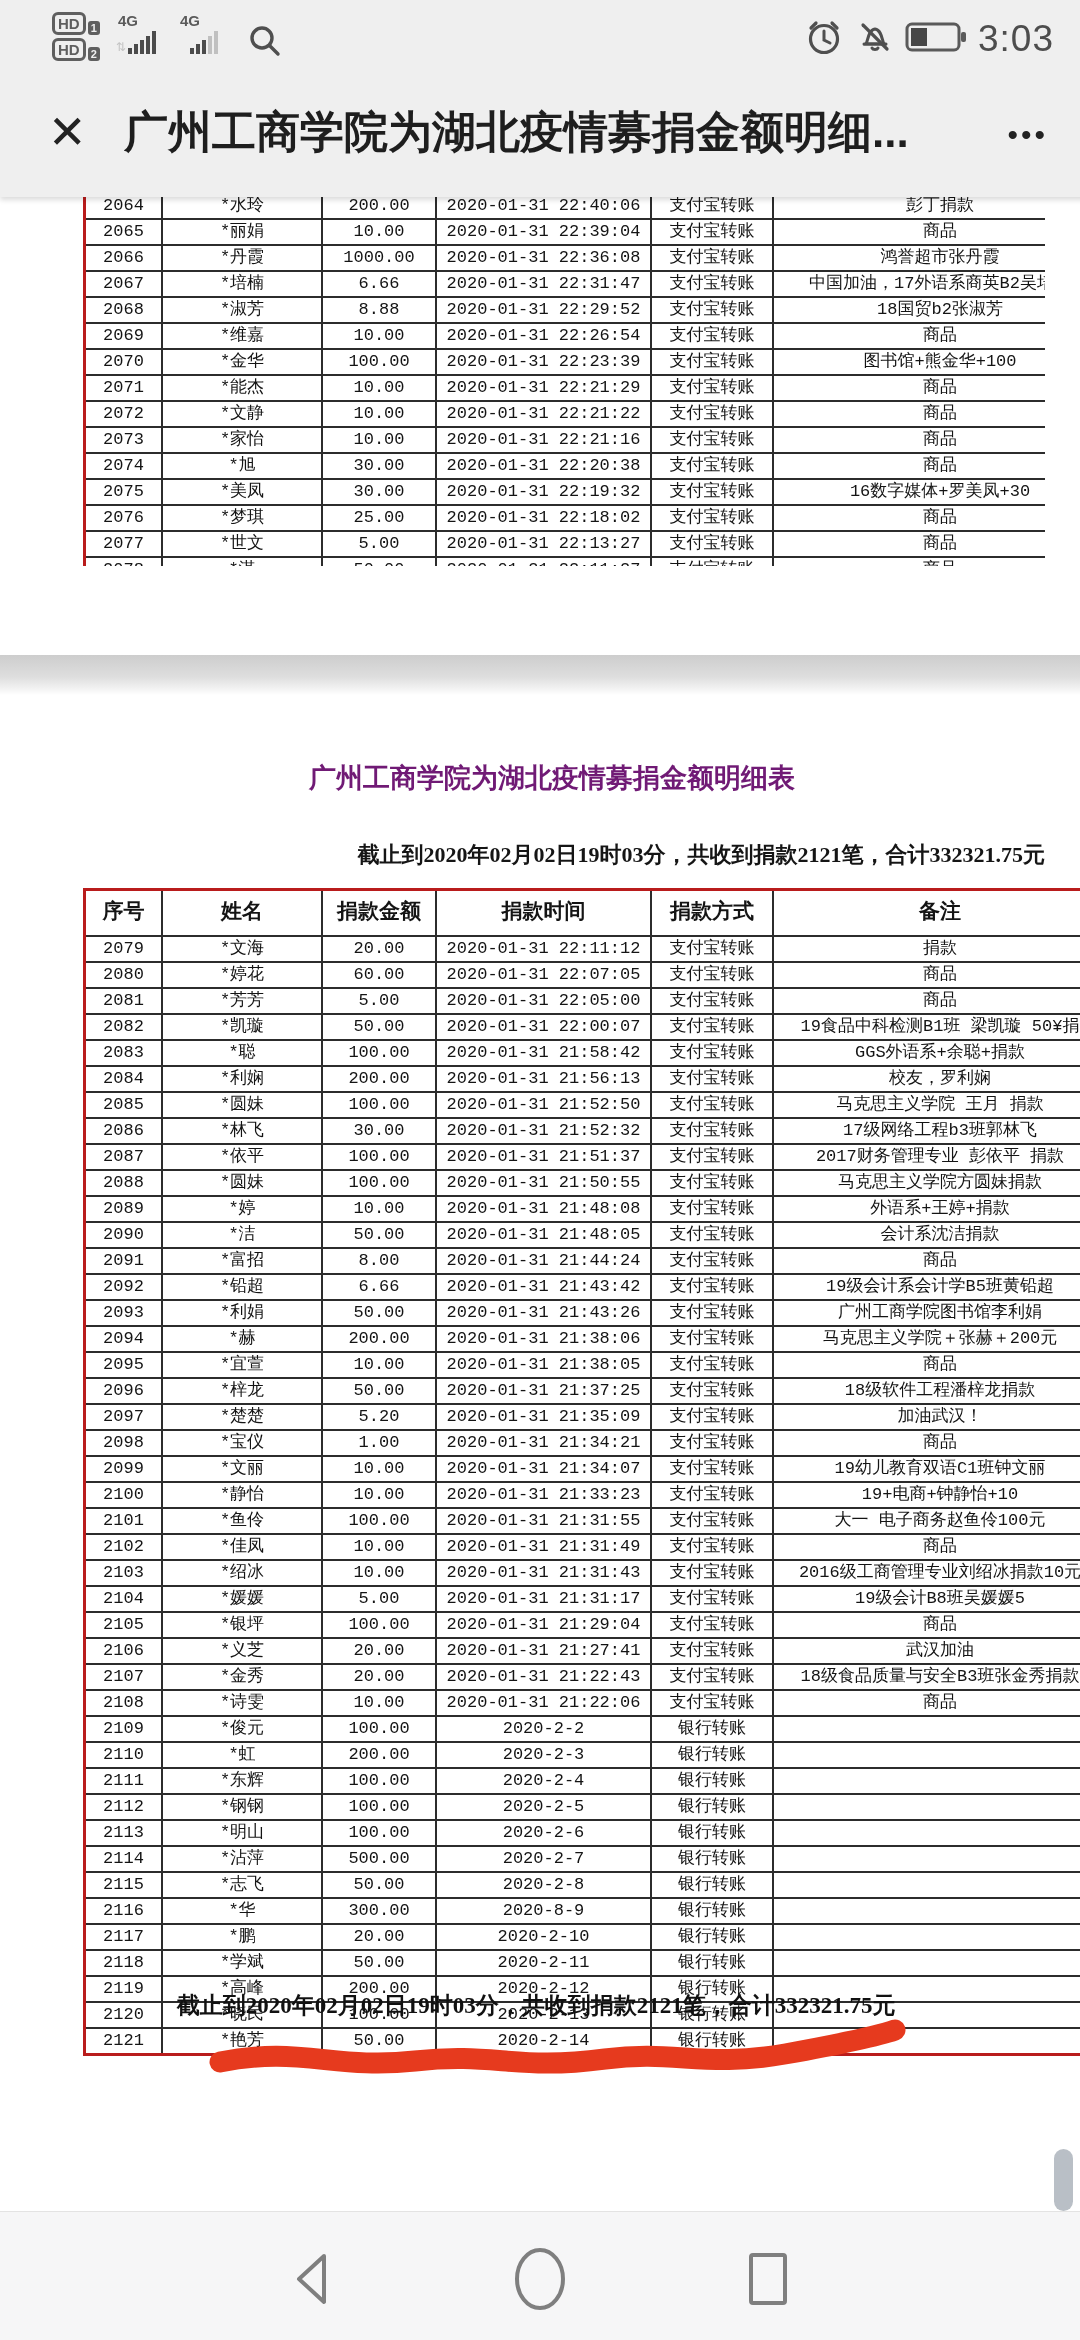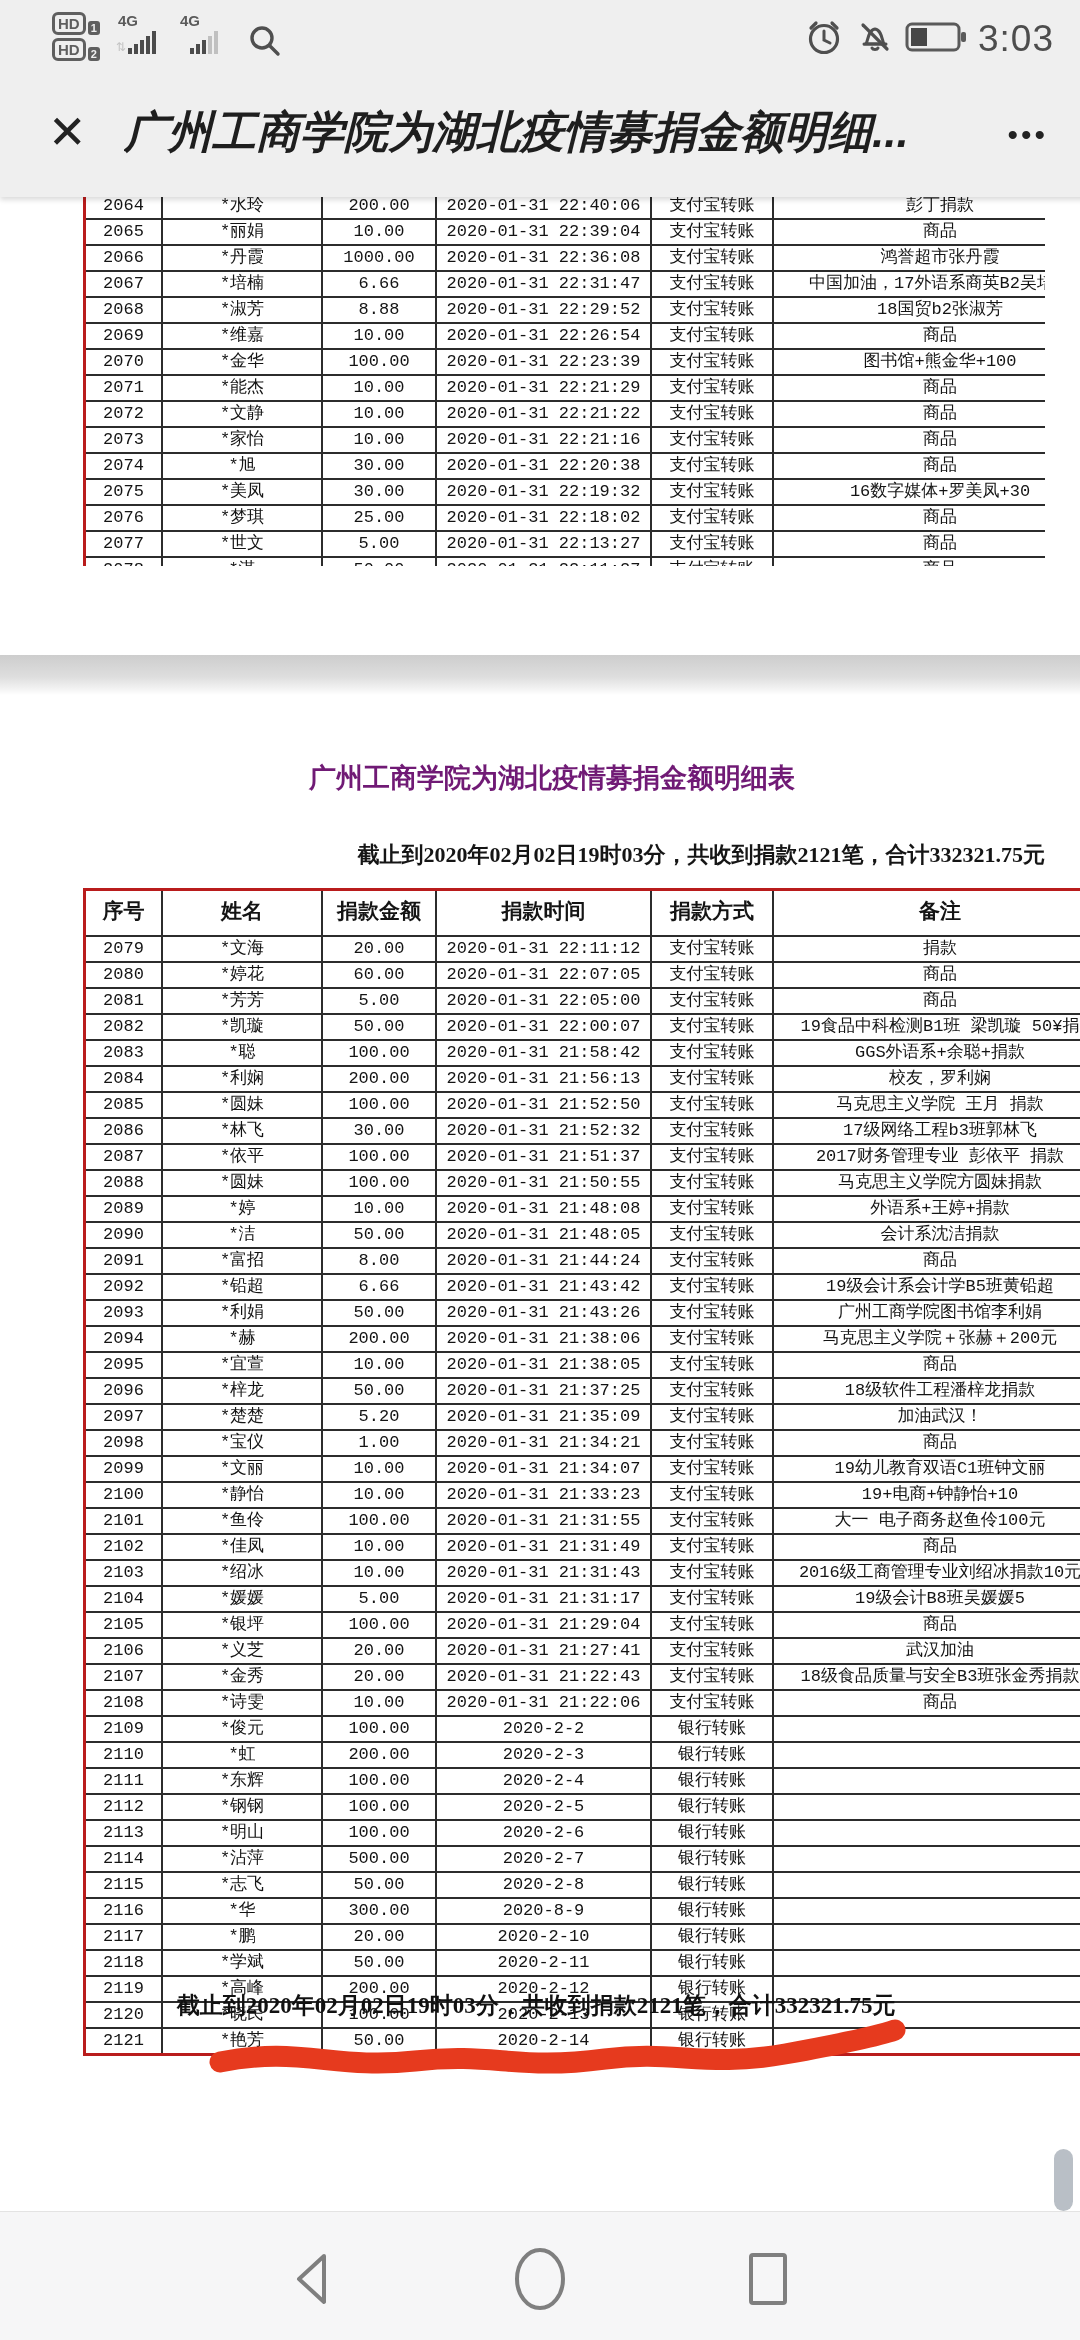--- a/index.html
+++ b/index.html
@@ -31,21 +31,21 @@
   .bar.dim { background:#c0c0c0; }
   .updown { position:absolute; left:-12px; bottom:0; font-size:12px; color:#c3c3c3; }
   .search-wrap { position:absolute; left:248px; top:14px; }
   .right-icons { position:absolute; right:26px; top:6px; display:flex; align-items:center; gap:9px; }
   .time-text { font-size:37px; color:#4d4d4d; letter-spacing:1px; }
   
   .app-header { position:absolute; top:96px; left:0; width:1080px; height:100px; }
   .close-btn { position:absolute; left:48px; top:6px; font-size:46px; color:#222; line-height:60px; }
   .app-title {
     position:absolute; left:124px; top:6px; width:830px; font-size:44px; font-weight:600;
-    color:#1e1e1e; white-space:nowrap; overflow:hidden; line-height:60px;font-style:italic;
+    color:#1e1e1e; white-space:nowrap; overflow:hidden; line-height:60px;
   }
   .menu-dots { position:absolute; right:32px; top:14px; font-size:30px; letter-spacing:3px; color:#222; line-height:50px; }
   
   .doc-table { border-collapse:collapse; table-layout:fixed; width:1010px;
     font-family:Liberation Mono, monospace; color:#141414; border:3px solid #b91c1c; background:#fff;margin-left:48px; }
   .doc-table td { border:2px solid #2c2c2c; height:24px; font-size:17px; text-align:center;
     padding:0; line-height:1.05; overflow:hidden; white-space:nowrap; }
   .doc-table .c0 { width:75px; } .doc-table .c1 { width:158px; } .doc-table .c2 { width:112px; }
   .doc-table .c3 { width:213px; } .doc-table .c4 { width:120px; }
   .doc-table .c5 { width:332px; text-align:center; }

